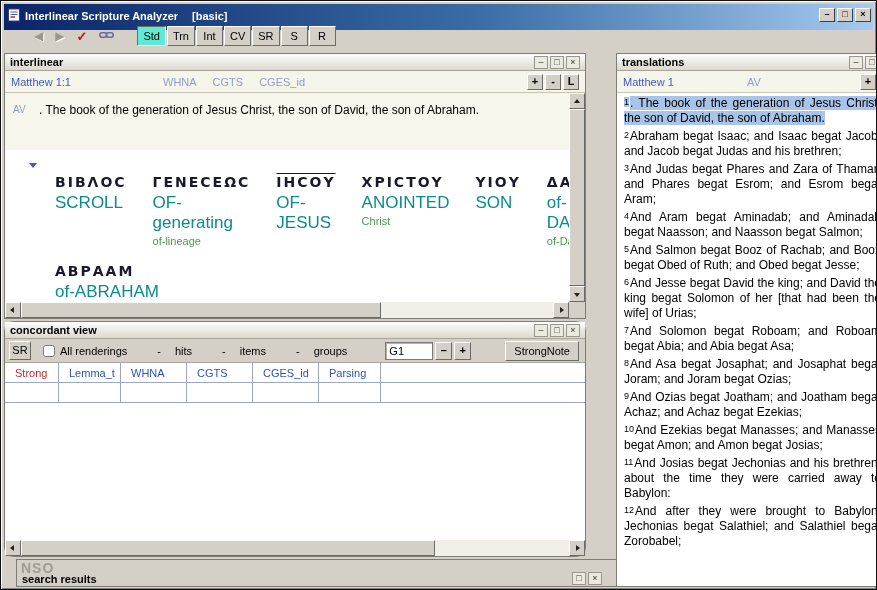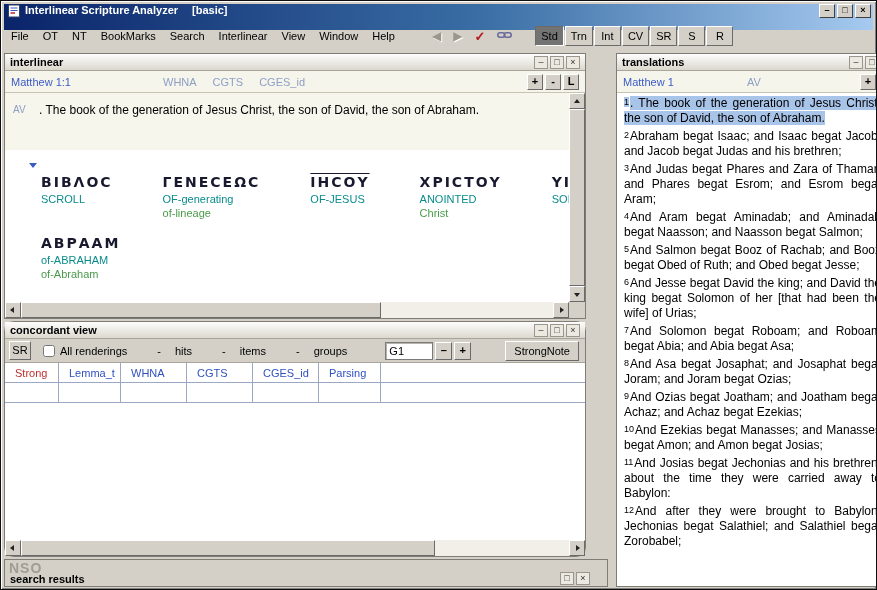--- a/index.html
+++ b/index.html
@@ -4,41 +4,41 @@
 <style>
   * { box-sizing: border-box; margin: 0; padding: 0; }
   body { margin: 0; background: #808080; font-family: "Liberation Sans", sans-serif; }
   .window { position: relative; width: 877px; height: 590px; background: #d4d0c8;
             border: 1px solid #0f0f0f; box-shadow: inset 1px 1px 0 #fff, inset -1px -1px 0 #808080;
             overflow: hidden; font-size: 11px; color: #000; }
 
   
   .titlebar { position: absolute; left: 3px; top: 3px; width: 869px; height: 26px;
               background: linear-gradient(to right, #0a246a, #3a6ea5 55%, #a6caf0);
-              display: flex; align-items: flex-start; padding: 0 2px; }
+              display: flex; align-items: flex-end; padding: 8px 2px; }
   .app-icon { width: 14px; height: 14px; margin: 0 4px 0 1px; flex: 0 0 auto; }
   .wtitle { color: #fff; font-weight: bold; font-size: 11px; white-space: nowrap; }
   .wtitle-suffix { color: #fff; font-weight: bold; font-size: 11px; margin-left: 14px; }
   .tb-spacer { flex: 1; }
   .win-btn { width: 16px; height: 14px; background: #d4d0c8; border: 1px solid;
              border-color: #fff #404040 #404040 #fff; font-size: 9px; line-height: 11px;
              text-align: center; margin-left: 2px; color: #000; font-weight: bold; }
 
   
   .menubar { position: absolute; left: 3px; top: 23px; width: 869px; height: 24px;
              display: flex; align-items: center; }
   .menu-item { padding: 4px 7px; cursor: default; }
   .nav-icons { display: flex; align-items: center; margin-left: 24px; }
   .nav-ic { padding: 0 6px; font-size: 12px; }
   .dim { color: #9a968c; text-shadow: 1px 1px 0 #fff; }
   .chk-red { color: #b51a1a; font-weight: bold; font-size: 13px; }
   .toggles { display: flex; align-items: center; margin-left: 16px; }
   .tg { min-width: 27px; height: 20px; padding: 3px 5px; background: #d4d0c8; border: 1px solid;
         border-color: #fff #6a6a6a #6a6a6a #fff; text-align: center; margin-left: 1px; }
-  .tg.active { border-color: #6a6a6a #fff #fff #6a6a6a; background: #737373; }
+  .tg.active { border-color: #6a6a6a #fff #fff #6a6a6a; background: #5eead4; }
 
   
   .workspace { position: absolute; left: 3px; top: 48px; width: 871px; height: 539px; }
   .panel { position: absolute; background: #fff; border: 1px solid #7f7c76; }
   .phead { position: absolute; left: 0; right: 0; top: 0; height: 17px;
            background: linear-gradient(to bottom, #fdfdfc, #dcd8cf);
            border-bottom: 1px solid #a8a49a; display: flex; align-items: center; padding: 0 5px; }
   .ptitle { font-weight: bold; font-size: 11px; }
   .mini-btn { width: 14px; height: 13px; background: #ece9e0; border: 1px solid #9a968e;
               font-size: 9px; line-height: 10px; text-align: center; margin-left: 2px; color: #333; }
@@ -64,27 +64,27 @@
   .tri-left { border-top: 3px solid transparent; border-bottom: 3px solid transparent; border-right: 4px solid #222; margin: 4px 0 0 4px; }
   .tri-right{ border-top: 3px solid transparent; border-bottom: 3px solid transparent; border-left: 4px solid #222; margin: 4px 0 0 6px; }
 
   
   #interlinear { left: 0; top: 4px; width: 582px; height: 266px; }
   .il-body { position: absolute; left: 0; top: 39px; right: 16px; bottom: 16px; background: #fff; overflow: hidden; }
   .av-row { height: 57px; background: #f7f6ec; display: flex; padding: 10px 8px 0 8px; font-size: 12px; }
   .av-label { color: #8d9fc4; font-size: 10px; width: 26px; flex: 0 0 auto; padding-top: 1px; }
   .marker { margin: 13px 0 0 24px; width: 0; height: 0; border-left: 4px solid transparent;
             border-right: 4px solid transparent; border-top: 5px solid #3b5bc4; }
-  .gk-row { display: flex; padding-left: 36px; margin-top: 6px; gap: 24px; }
+  .gk-row { display: flex; padding-left: 50px; margin-top: 6px; }
   .gk-row2 { margin-top: 16px; }
   .gk-col { margin-right: 26px; }
   .gk { font-family: "DejaVu Sans", sans-serif; font-weight: bold; font-size: 14px;
         letter-spacing: 2px; color: #18182e; white-space: nowrap; }
   .gk.overline { text-decoration: overline; }
-  .g1 { color: #0a8c8c; font-size: 11px; margin-top: 3px; }
+  .g1 { color: #0a8c8c; font-size: 17px; margin-top: 3px; }
   .g2 { color: #4a9a4a; font-size: 11px; margin-top: 2px; }
 
   
   #concordant { left: 0; top: 272px; width: 582px; height: 236px; border-radius: 10px; }
   .cv-toolbar { position: absolute; left: 0; right: 0; top: 17px; height: 24px; background: #d4d0c8;
                 border-bottom: 1px solid #a8a49a; display: flex; align-items: center; padding: 0 4px; }
   .sr-btn { width: 22px; height: 19px; background: #d4d0c8; border: 1px solid;
             border-color: #fff #6a6a6a #6a6a6a #fff; text-align: center; line-height: 17px; }
   .cv-check { margin: 0 5px 0 12px; width: 12px; height: 12px; }
   .stat { display: flex; align-items: center; }
@@ -101,21 +101,21 @@
   .ct-area { position: absolute; left: 0; right: 0; top: 41px; bottom: 16px; background: #fff; overflow: hidden; }
   .ct-row { display: flex; height: 20px; border-bottom: 1px solid #9aa8c4; }
   .ct-cell { border-right: 1px solid #9aa8c4; padding: 4px 4px 0 4px; font-size: 11px; overflow: hidden; }
   .ct-cell:nth-child(1) { width: 54px; } .ct-cell:nth-child(2) { width: 62px; }
   .ct-cell:nth-child(3) { width: 66px; } .ct-cell:nth-child(4) { width: 66px; }
   .ct-cell:nth-child(5) { width: 66px; } .ct-cell:nth-child(6) { width: 62px; }
   .ct-head .ct-cell { color: #3050c0; padding-left: 10px; }
   .ct-head .ct-cell:first-child { color: #c03030; }
 
   
-  #searchresults { left: 0; top: 510px; width: 604px; height: 28px; background: #d4d0c8; }
+  #searchresults { left: 12px; top: 510px; width: 604px; height: 28px; background: #d4d0c8; }
   .nso { position: absolute; left: 4px; top: 0; color: #a09c94; font-size: 14px;
          font-weight: bold; letter-spacing: 1px; }
   .sr-head { position: absolute; left: 0; right: 0; bottom: 0; height: 15px; display: flex;
              align-items: center; padding: 0 5px; }
   .sr-head .ptitle { font-size: 11px; }
   .sr-head .mini-btn { margin-left: 2px; }
   .sr-btnwrap { margin-left: auto; margin-right: 12px; display: flex; }
 
   
   #translations { left: 612px; top: 4px; width: 285px; height: 534px; }
@@ -140,31 +140,20 @@
     </svg>
     <span class="wtitle">Interlinear Scripture Analyzer</span>
     <span class="wtitle-suffix">[basic]</span>
     <span class="tb-spacer"></span>
     <div class="win-btn">–</div>
     <div class="win-btn">□</div>
     <div class="win-btn">×</div>
   </div>
 
   <div class="menubar">
-    <div style="display:flex">
-        <span class="menu-item">File</span>
-        <span class="menu-item">OT</span>
-        <span class="menu-item">NT</span>
-        <span class="menu-item">BookMarks</span>
-        <span class="menu-item">Search</span>
-        <span class="menu-item">Interlinear</span>
-        <span class="menu-item">View</span>
-        <span class="menu-item">Window</span>
-        <span class="menu-item">Help</span>
-      </div>
     <div class="nav-icons">
       <span class="nav-ic dim">◀</span>
       <span class="nav-ic dim">▶</span>
       <span class="nav-ic chk-red">✓</span>
       <span class="nav-ic">
         <svg width="15" height="10" viewBox="0 0 15 10">
           <g fill="none" stroke="#6b6b9b" stroke-width="1.6">
             <rect x="0.8" y="2.8" width="7" height="4.4" rx="2.2"></rect>
             <rect x="7.2" y="2.8" width="7" height="4.4" rx="2.2"></rect>
           </g>

